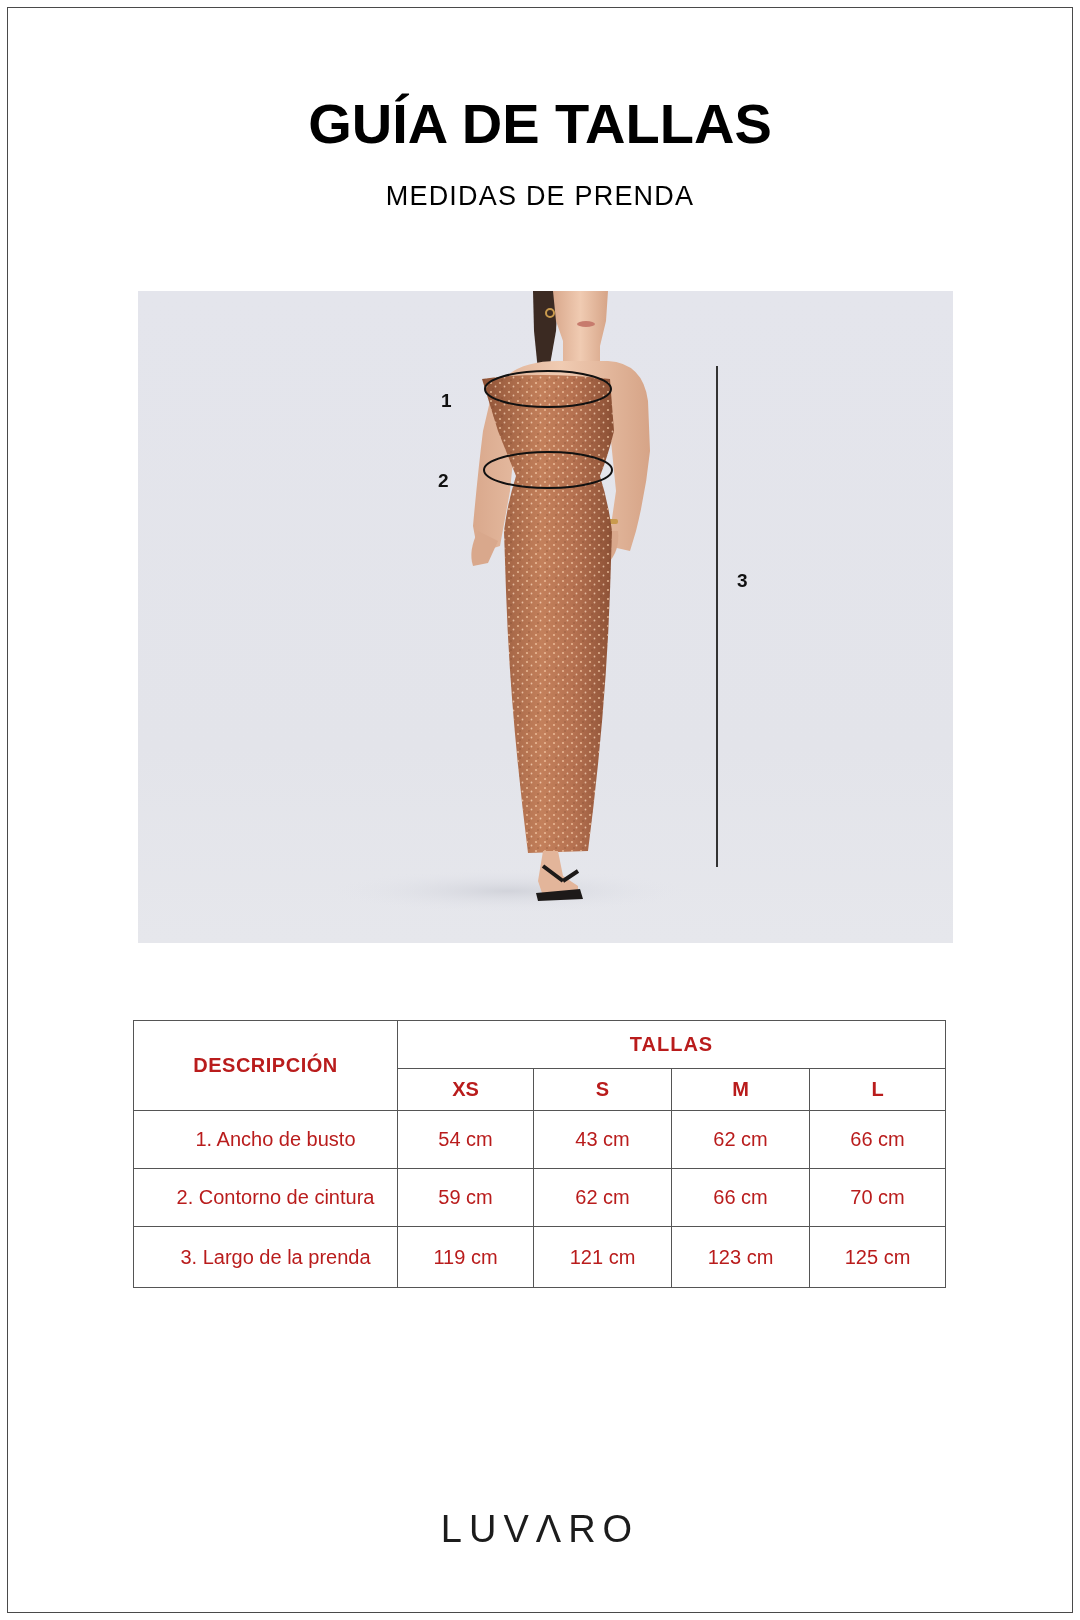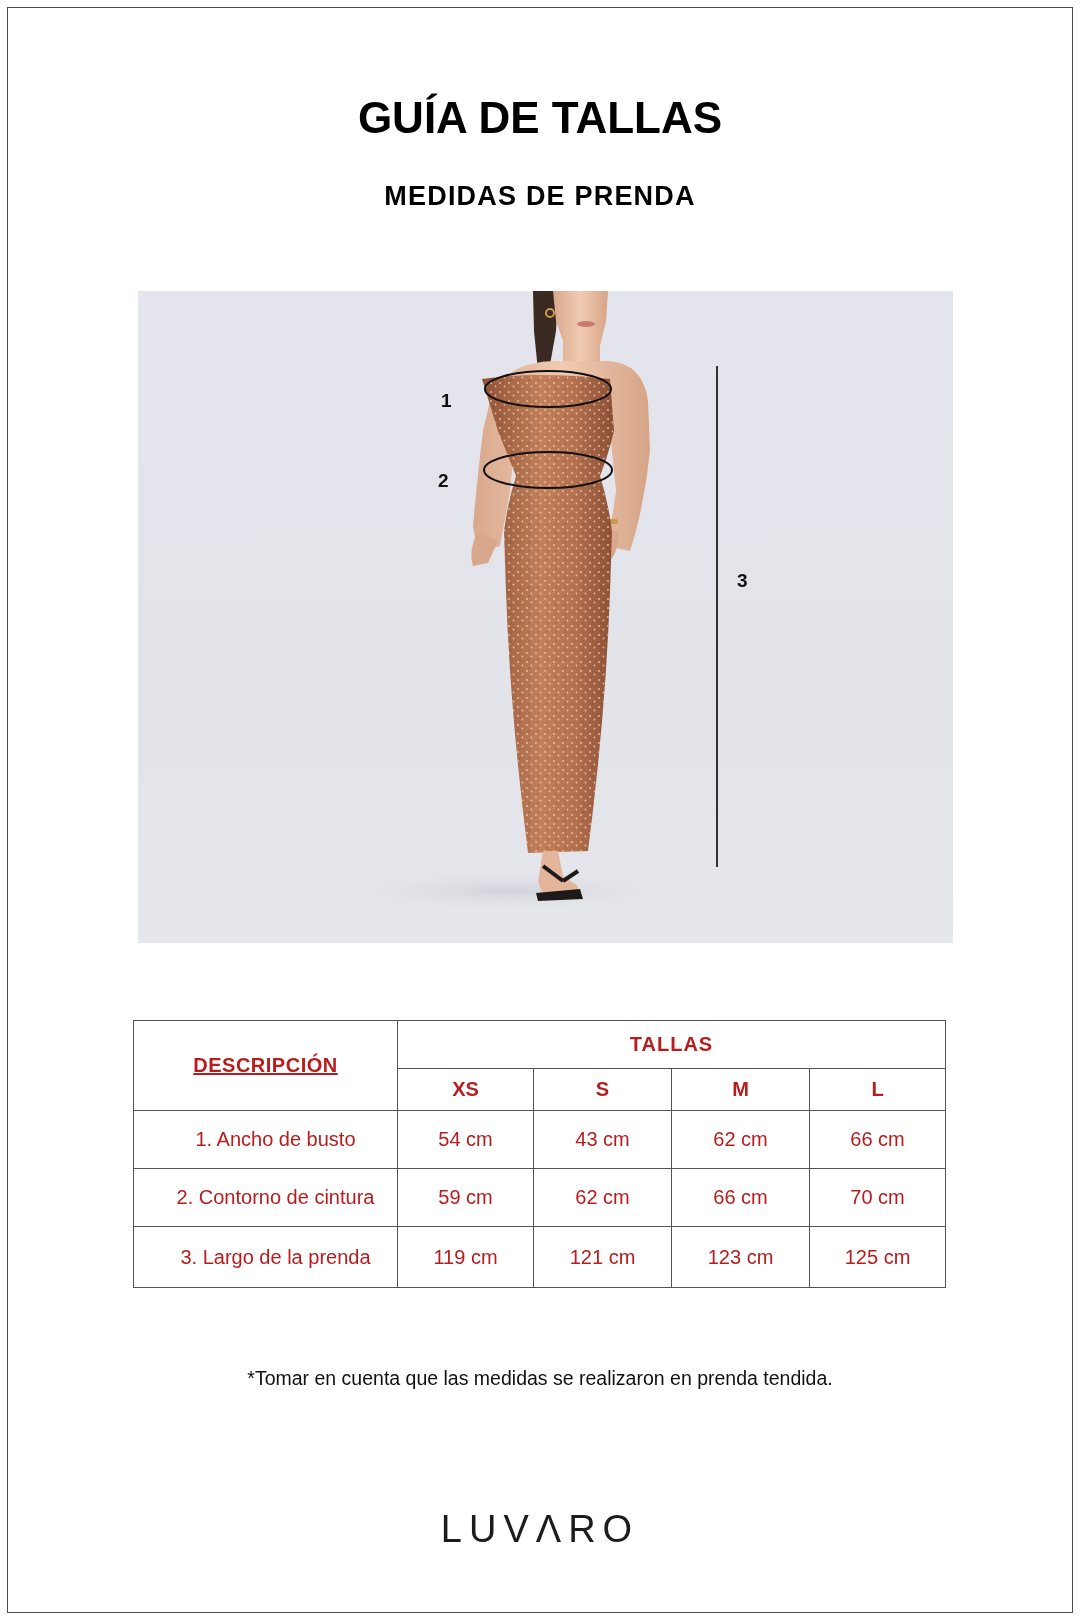--- a/index.html
+++ b/index.html
@@ -6,26 +6,26 @@
     html, body { width: 1080px; height: 1620px; background: #ffffff; overflow: hidden; }
     body { position: relative; font-family: "Liberation Sans", sans-serif; color: #000; }
 
     .frame {
       position: absolute; left: 7px; top: 7px; width: 1066px; height: 1606px;
       border: 1.5px solid #4a4a4a;
     }
 
     .title {
       position: absolute; left: 0; top: 96px; width: 1080px; text-align: center;
-      font-family: "Liberation Sans", sans-serif; font-weight: 700; font-size: 44px;
+      font-family: "Liberation Sans", sans-serif; font-weight: 700; font-size: 56px;
       letter-spacing: 0px; line-height: 1;
     }
     .subtitle {
       position: absolute; left: 0; top: 183px; width: 1080px; text-align: center;
-      font-size: 27px; letter-spacing: 1.2px; line-height: 1; font-weight: bold;
+      font-size: 27px; letter-spacing: 1.2px; line-height: 1;
     }
 
     .photo {
       position: absolute; left: 138px; top: 291px; width: 815px; height: 652px;
       background: linear-gradient(180deg, #e4e5ec 0%, #e3e4ea 70%, #e6e7ec 100%);
       overflow: hidden;
     }
     .photo svg { position: absolute; left: 0; top: 0; }
 
     .mark-label {
@@ -34,21 +34,21 @@
 
     table.sizes {
       position: absolute; left: 133px; top: 1020px; width: 812px; height: 268px;
       border-collapse: collapse; table-layout: fixed;
     }
     table.sizes td, table.sizes th {
       border: 1.2px solid #555; text-align: center; vertical-align: middle;
       font-size: 20px; font-weight: 400; color: #b91c1c;
     }
     table.sizes th { font-weight: 700; }
-    th.desc-head { font-size: 20px; letter-spacing: 0.5px; text-decoration: underline; }
+    th.desc-head { font-size: 20px; letter-spacing: 0.5px; }
     th.tallas-head { font-size: 19px; letter-spacing: 1px; height: 48px; }
     th.size-head { font-size: 21px; height: 42px; }
     td.row-label { text-align: left; padding-left: 20px; font-weight: 700; font-size: 20px; }
     tr.body-row td { height: 58px; }
     tr.body-row.last td { height: 61px; }
 
     .footnote {
       position: absolute; left: 0; top: 1366px; width: 1080px; text-align: center;
       font-size: 19.5px; line-height: 25px; color: #111;
     }
@@ -163,16 +163,15 @@
     <td class="row-label">3. Largo de la prenda</td>
     <td>119 cm</td>
     <td>121 cm</td>
     <td>123 cm</td>
     <td>125 cm</td>
   </tr>
 </tbody>
   </table>
 
 <div class="footnote">
-  <div>*Tomar en cuenta que las medidas se realizaron en prenda tendida.</div>
 </div>
 
 <div class="logo">LUVΛRO</div>
 
 </body></html>

